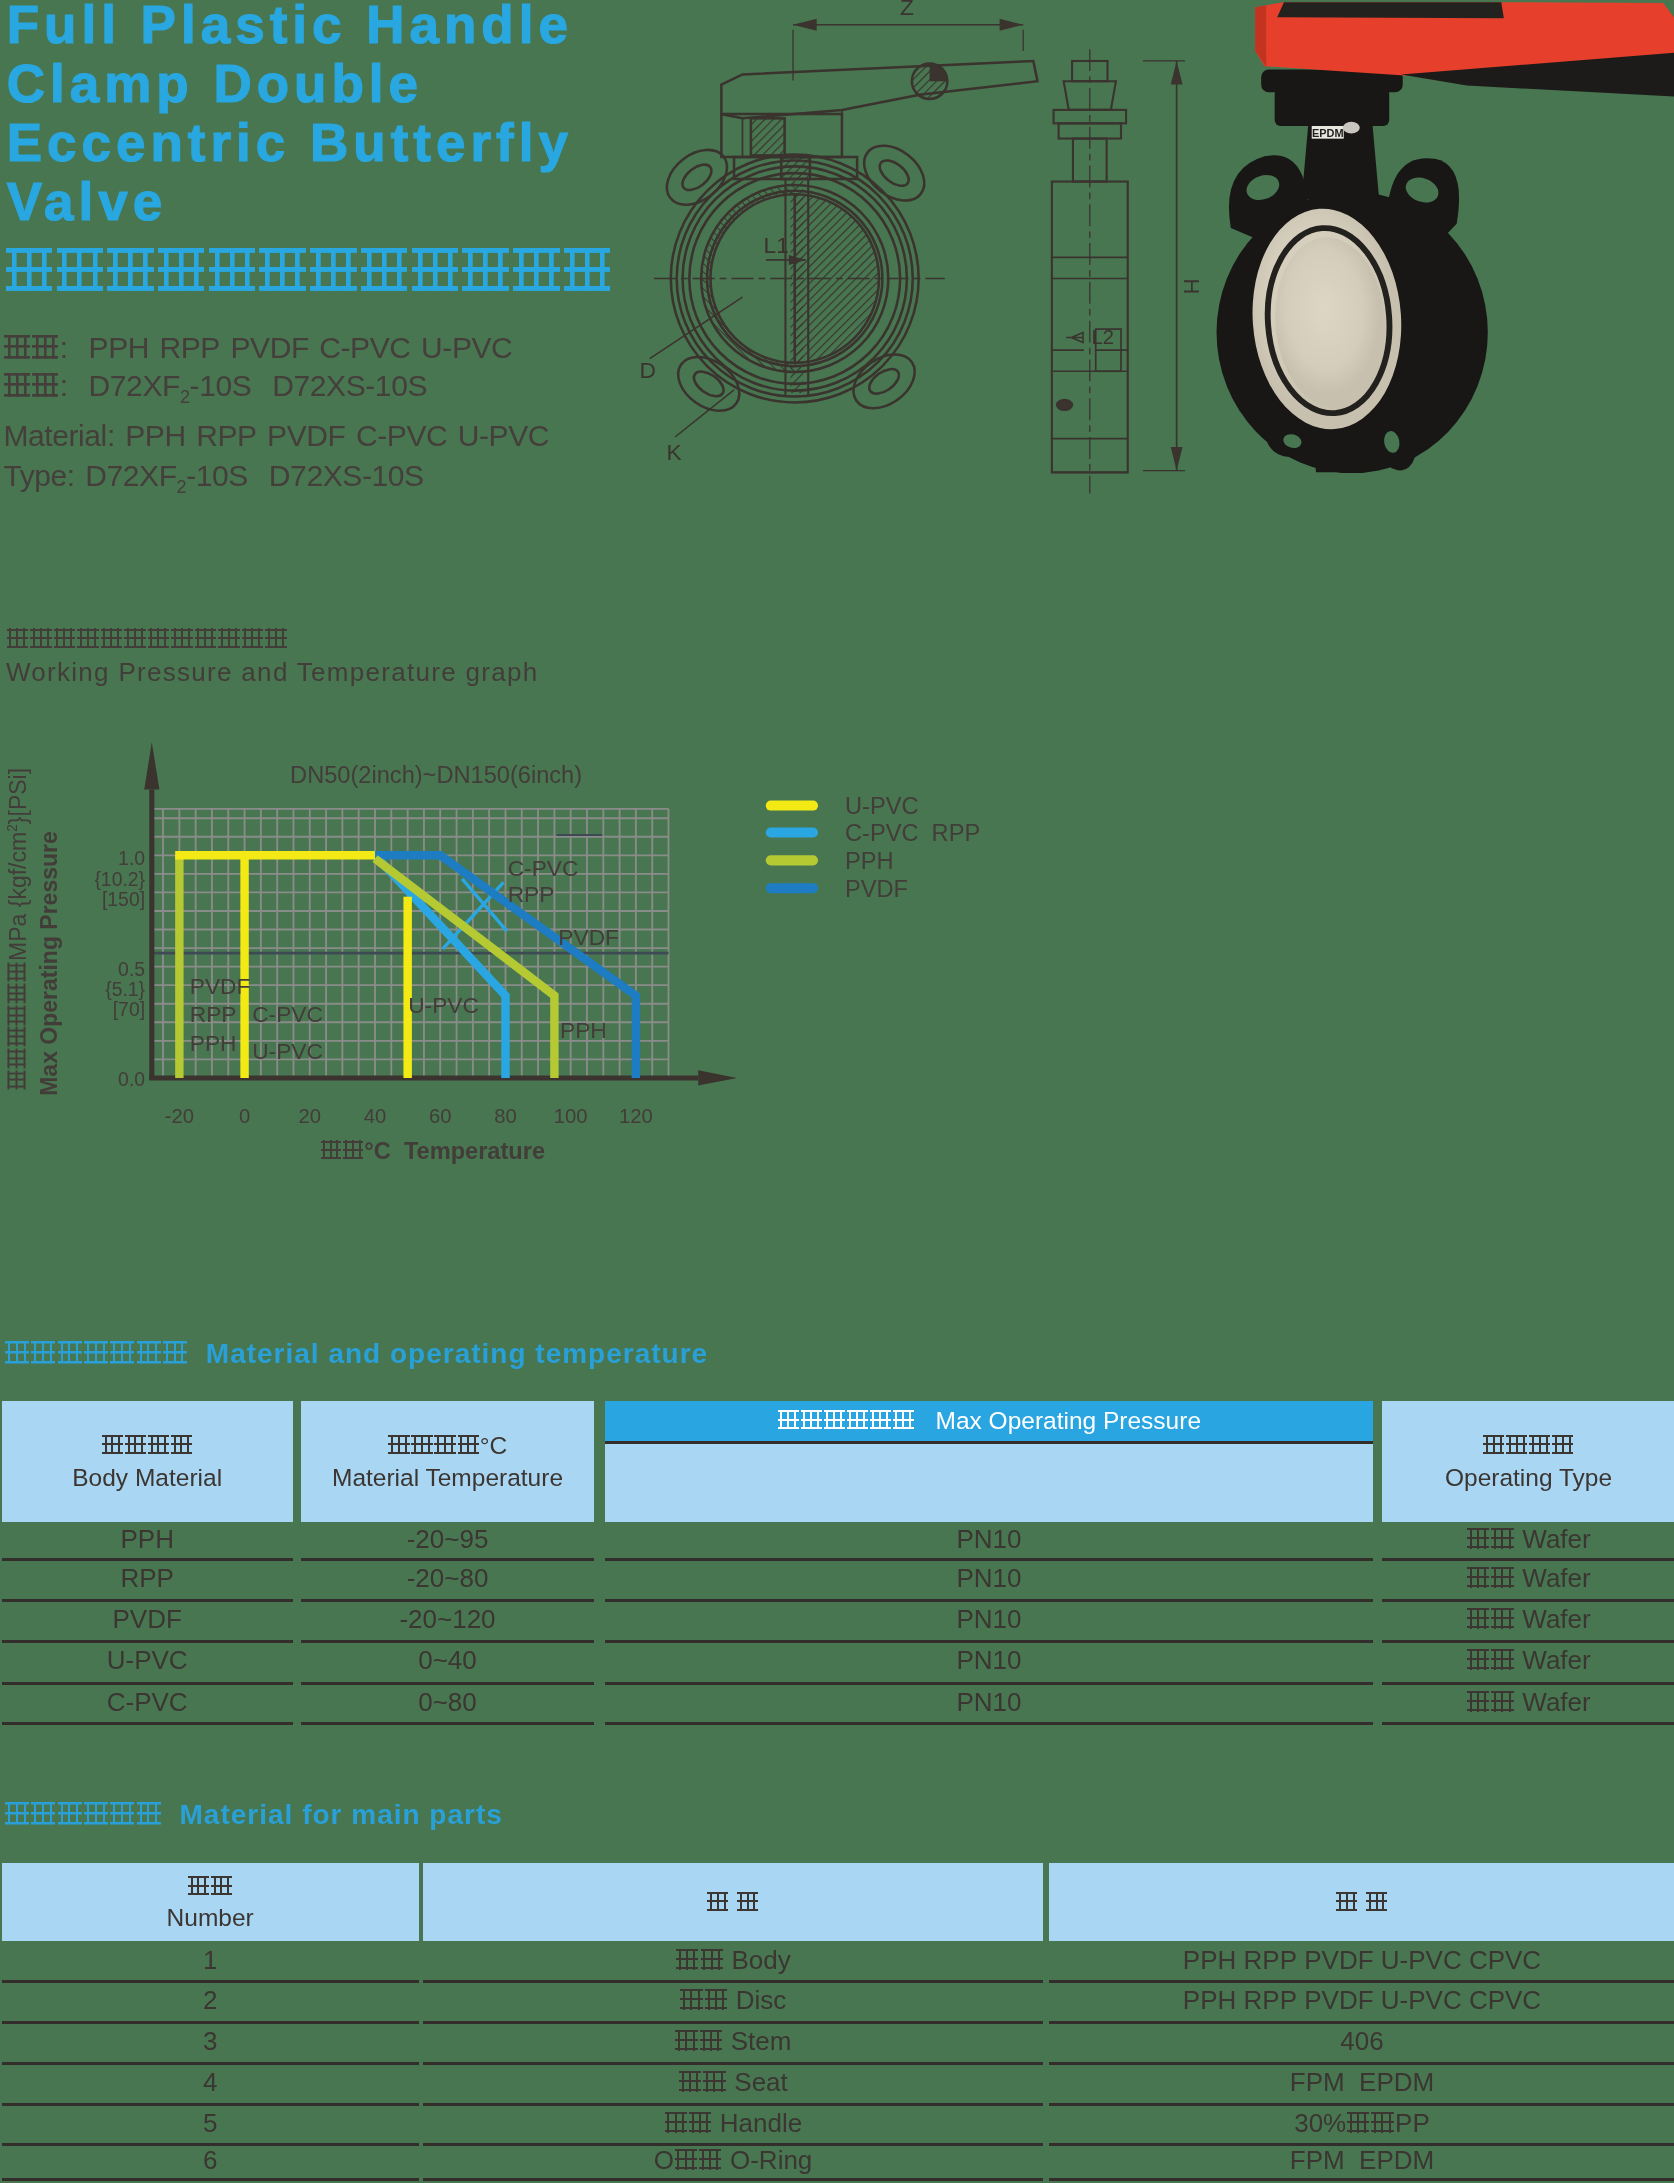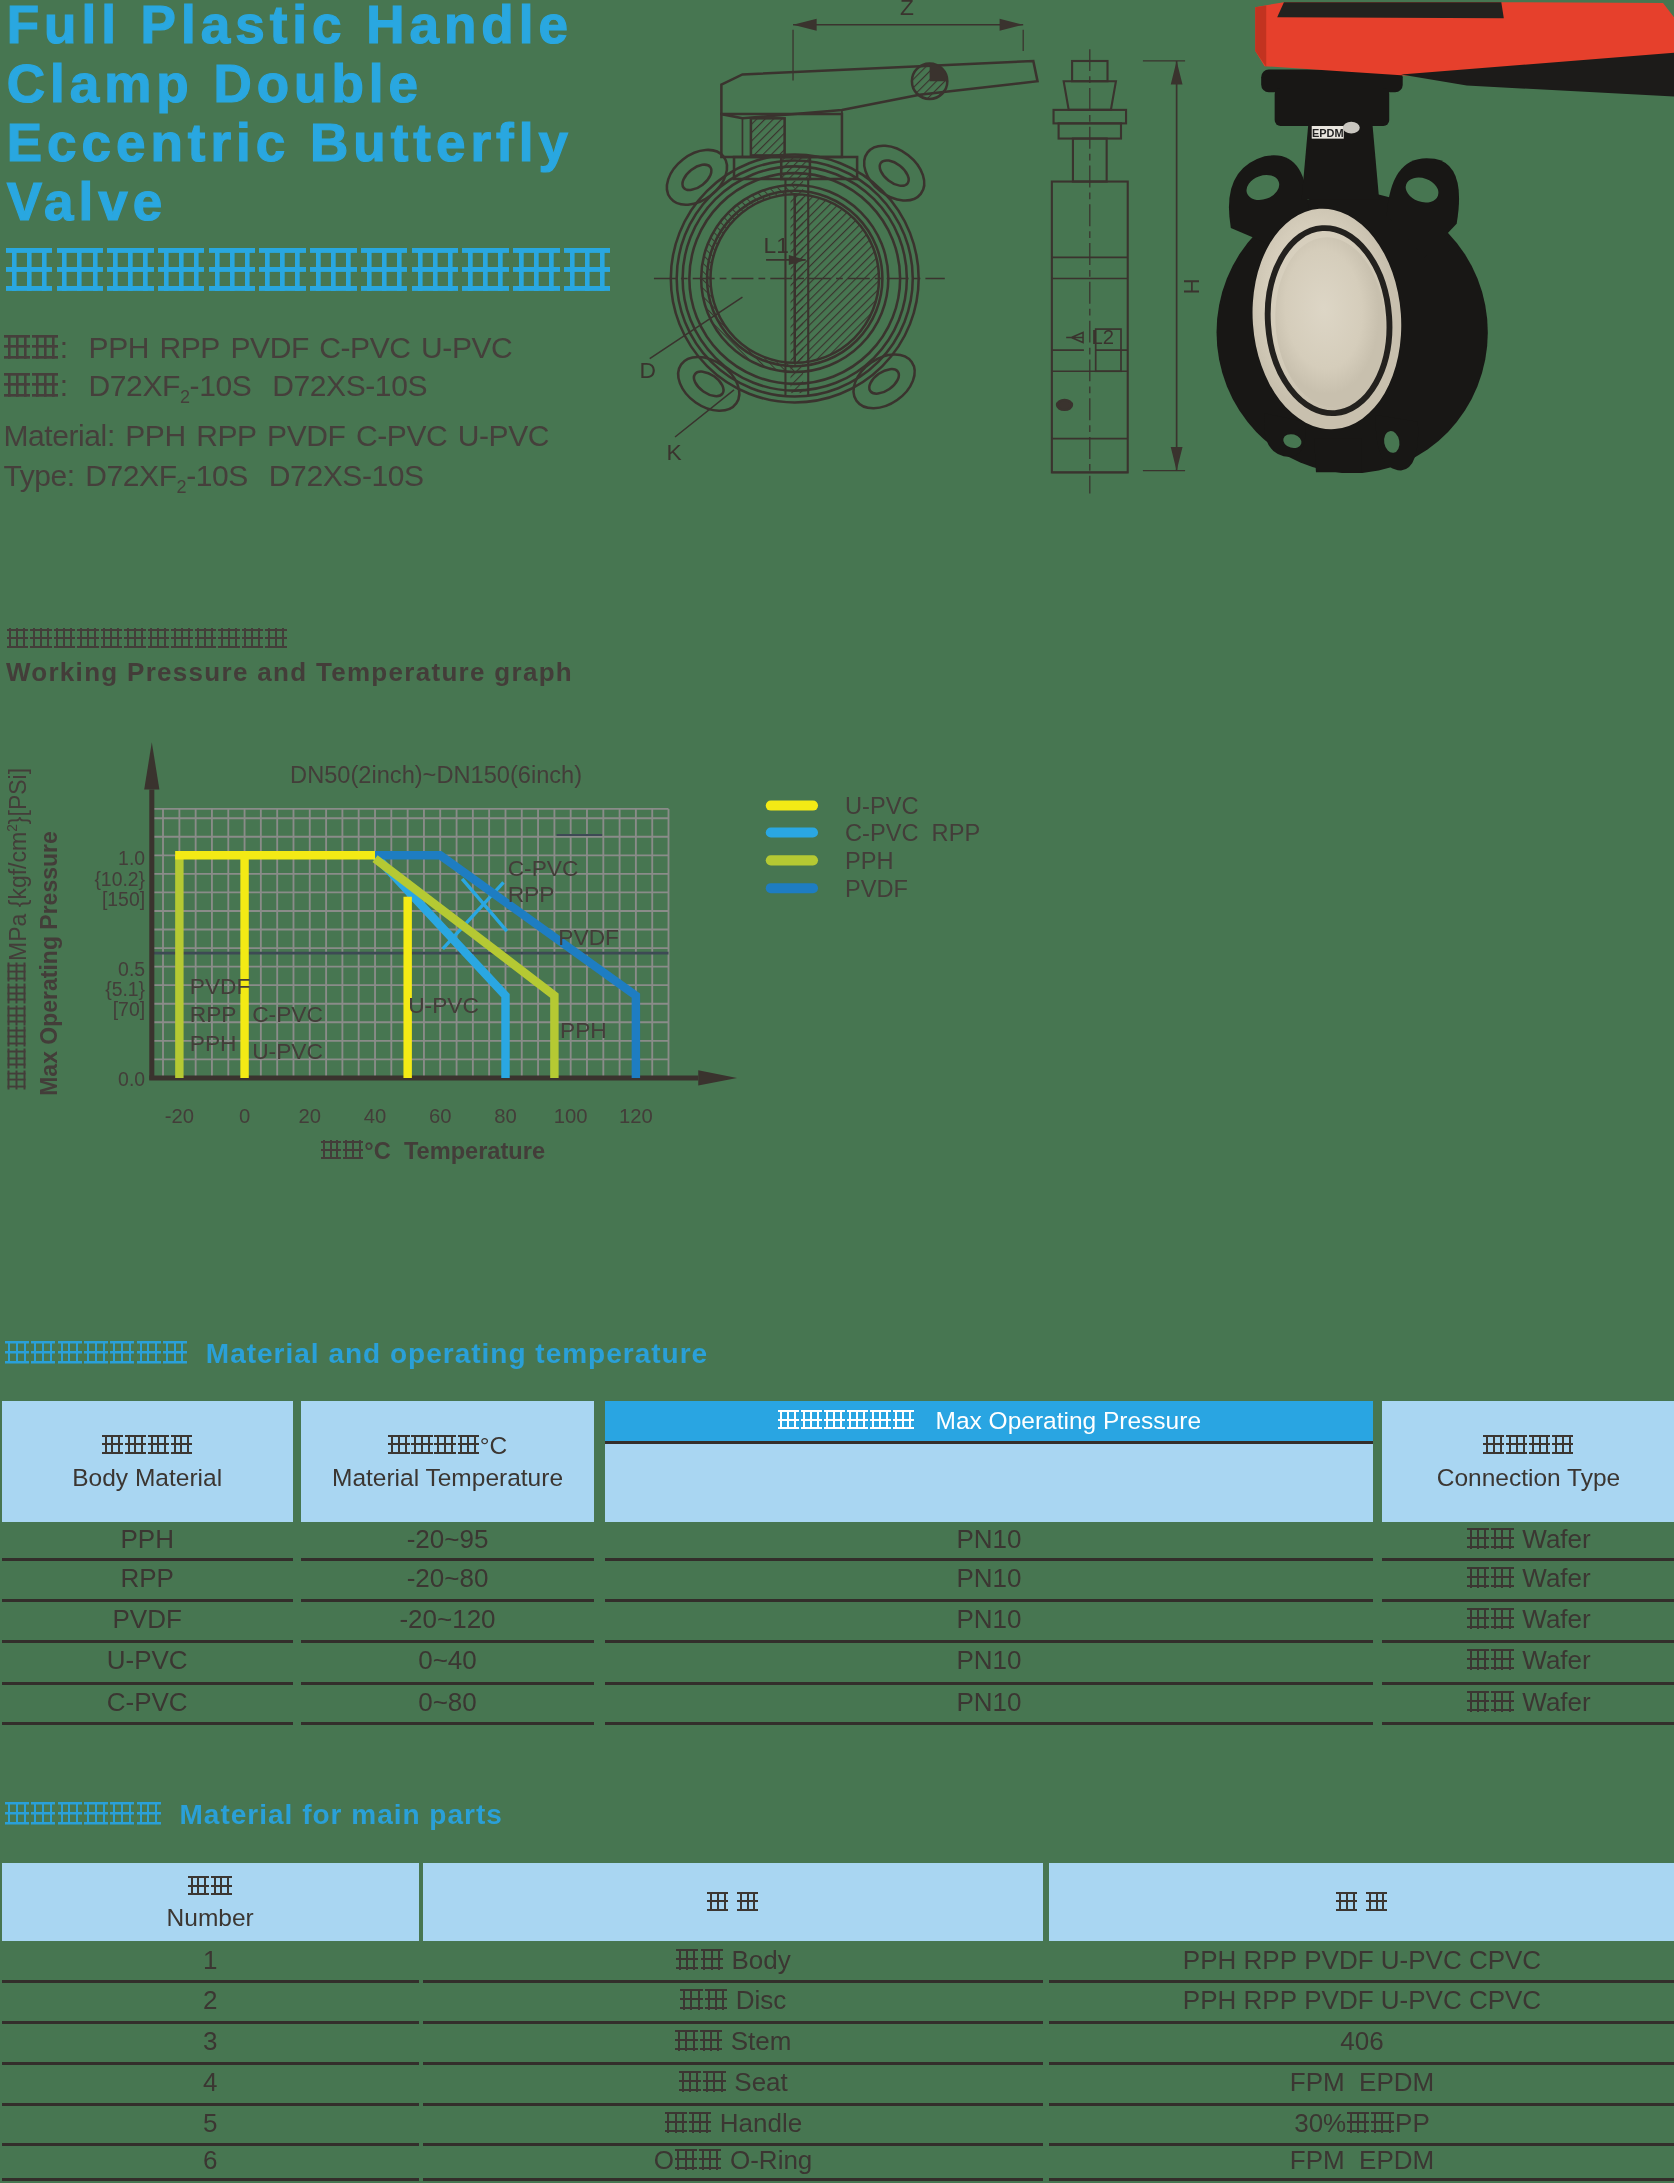--- a/index.html
+++ b/index.html
@@ -140,21 +140,21 @@
     <path d="M49 8 L62 6 L62 79 L49 60 Z" fill="#c23320"></path>
     <rect x="116" y="149" width="38" height="15" fill="#e9e6df"></rect>
     <text x="135" y="162" font-family="Liberation Sans" font-size="13" font-weight="bold" fill="#222" text-anchor="middle">EPDM</text>
     <ellipse cx="163" cy="151" rx="10" ry="7" fill="#c9c6bf"></ellipse>
     <ellipse cx="134" cy="378" rx="88" ry="131" fill="url(#disc)" transform="rotate(-4 134 378)"></ellipse>
     <ellipse cx="136" cy="380" rx="72" ry="110" fill="none" stroke="#23211e" stroke-width="7" transform="rotate(-4 136 380)"></ellipse>
     <ellipse cx="138" cy="382" rx="65" ry="101" fill="url(#disc)" transform="rotate(-4 138 382)"></ellipse>
   </svg>
 
 <div class="abs dk" style="left:5.9px;top:625px;font-size:25px;letter-spacing:0.8px"><i class="c"></i><i class="c"></i><i class="c"></i><i class="c"></i><i class="c"></i><i class="c"></i><i class="c"></i><i class="c"></i><i class="c"></i><i class="c"></i><i class="c"></i><i class="c"></i></div>
-<div class="abs dk" style="left:5.9px;top:657px;font-size:26px;font-weight:bold;letter-spacing:1.3px">Working Pressure and Temperature graph</div>
+<div class="abs dk" style="left:5.9px;top:657px;font-size:26px;font-weight:normal;letter-spacing:1.3px">Working Pressure and Temperature graph</div>
 
 <svg class="abs" style="left:0;top:0" width="1012" height="1181" viewBox="0 0 1200 1400">
     <path d="M193.3 959.0V1278.0 M212.7 959.0V1278.0 M232.0 959.0V1278.0 M251.3 959.0V1278.0 M270.7 959.0V1278.0 M290.0 959.0V1278.0 M309.3 959.0V1278.0 M328.7 959.0V1278.0 M348.0 959.0V1278.0 M367.3 959.0V1278.0 M386.7 959.0V1278.0 M406.0 959.0V1278.0 M425.3 959.0V1278.0 M444.7 959.0V1278.0 M464.0 959.0V1278.0 M483.4 959.0V1278.0 M502.7 959.0V1278.0 M522.0 959.0V1278.0 M541.4 959.0V1278.0 M560.7 959.0V1278.0 M580.0 959.0V1278.0 M599.4 959.0V1278.0 M618.7 959.0V1278.0 M638.0 959.0V1278.0 M657.4 959.0V1278.0 M676.7 959.0V1278.0 M696.0 959.0V1278.0 M715.4 959.0V1278.0 M734.7 959.0V1278.0 M754.0 959.0V1278.0 M773.4 959.0V1278.0 M792.7 959.0V1278.0 M180.0 1256.0H792.7 M180.0 1234.0H792.7 M180.0 1212.0H792.7 M180.0 1190.0H792.7 M180.0 1168.0H792.7 M180.0 1146.0H792.7 M180.0 1124.0H792.7 M180.0 1102.0H792.7 M180.0 1080.0H792.7 M180.0 1058.0H792.7 M180.0 1036.0H792.7 M180.0 1014.0H792.7 M180.0 992.0H792.7 M180.0 970.0H792.7 M180.0 959.0H792.7" stroke="#8a8c89" stroke-width="2.2" fill="none"></path>
     <path d="M180.0 1130H792.71" stroke="#3d4a54" stroke-width="3" fill="none"></path>
     <path d="M660 990H714" stroke="#3d4a54" stroke-width="2.5" fill="none"></path>
     <path d="M180.0 1280.0V936" stroke="#3a332e" stroke-width="6" fill="none"></path>
     <path d="M171.0 936 L180.0 880 L189.0 936 Z" fill="#3a332e"></path>
     <path d="M177.0 1278.0H828" stroke="#3a332e" stroke-width="6" fill="none"></path>
     <path d="M828 1269.0 L874 1278.0 L828 1287.0 Z" fill="#3a332e"></path>
     <path d="M597 1046 L525 1125 M548 1042 L601 1104" stroke="#2aa7e2" stroke-width="4" fill="none"></path>
@@ -214,21 +214,21 @@
     <div>Material Temperature</div>
   </div>
 <div class="tcell" style="left:605px;top:1401px;width:768px;height:121px;font-size:24.5px">
   <div style="position:absolute;left:0;top:0;width:100%;height:40px;background:#29a5e2;color:#fff;display:flex;align-items:center;justify-content:center">
       <span><i class="c"></i><i class="c"></i><i class="c"></i><i class="c"></i><i class="c"></i><i class="c"></i>&nbsp;&nbsp; Max Operating Pressure</span>
     </div>
   <div style="position:absolute;left:0;top:40px;width:100%;height:3.4px;background:#332e2b"></div>
 </div>
 <div class="tcell" style="left:1382px;top:1401px;width:293px;height:121px;font-size:24.5px;line-height:32px">
     <div><i class="c"></i><i class="c"></i><i class="c"></i><i class="c"></i></div>
-    <div>Connection Type</div>
+    <div>Operating Type</div>
   </div>
 <div class="trow" style="left:1.7px;top:1521px;width:291px;height:37px;line-height:37px">PPH</div>
 <div class="trow" style="left:301px;top:1521px;width:293px;height:37px;line-height:37px">-20~95</div>
 <div class="trow" style="left:605px;top:1521px;width:768px;height:37px;line-height:37px">PN10</div>
 <div class="trow" style="left:1382px;top:1521px;width:293px;height:37px;line-height:37px"><i class="c"></i><i class="c"></i>&nbsp;Wafer</div>
 <div class="trow" style="left:1.7px;top:1558px;width:291px;height:40px;line-height:40px">RPP</div>
 <div class="trow" style="left:301px;top:1558px;width:293px;height:40px;line-height:40px">-20~80</div>
 <div class="trow" style="left:605px;top:1558px;width:768px;height:40px;line-height:40px">PN10</div>
 <div class="trow" style="left:1382px;top:1558px;width:293px;height:40px;line-height:40px"><i class="c"></i><i class="c"></i>&nbsp;Wafer</div>
 <div class="trow" style="left:1.7px;top:1599px;width:291px;height:41px;line-height:41px">PVDF</div>

